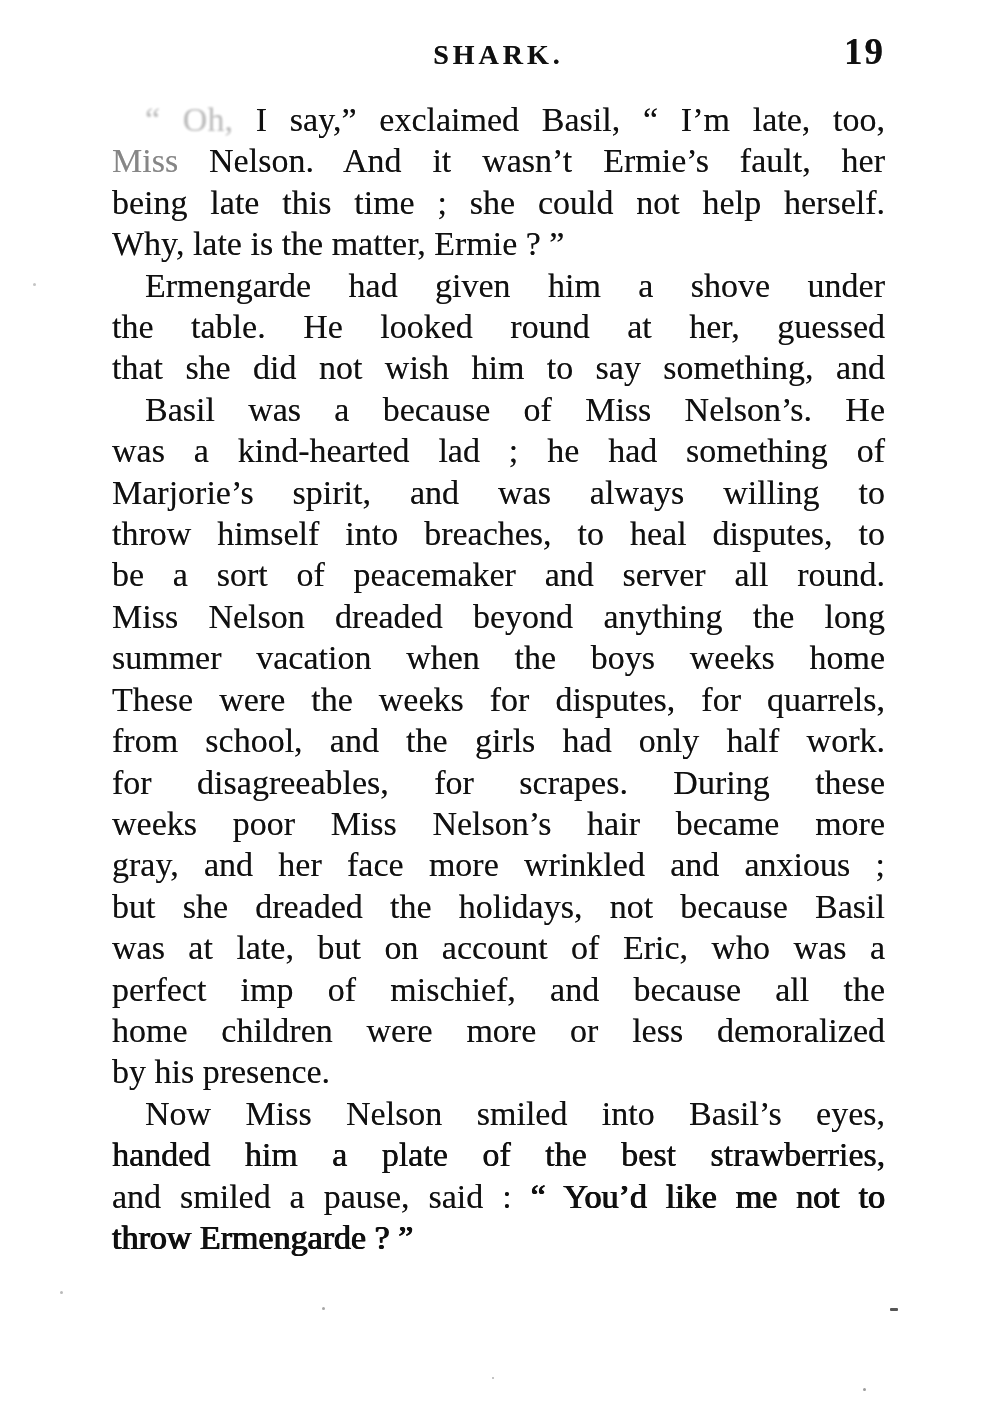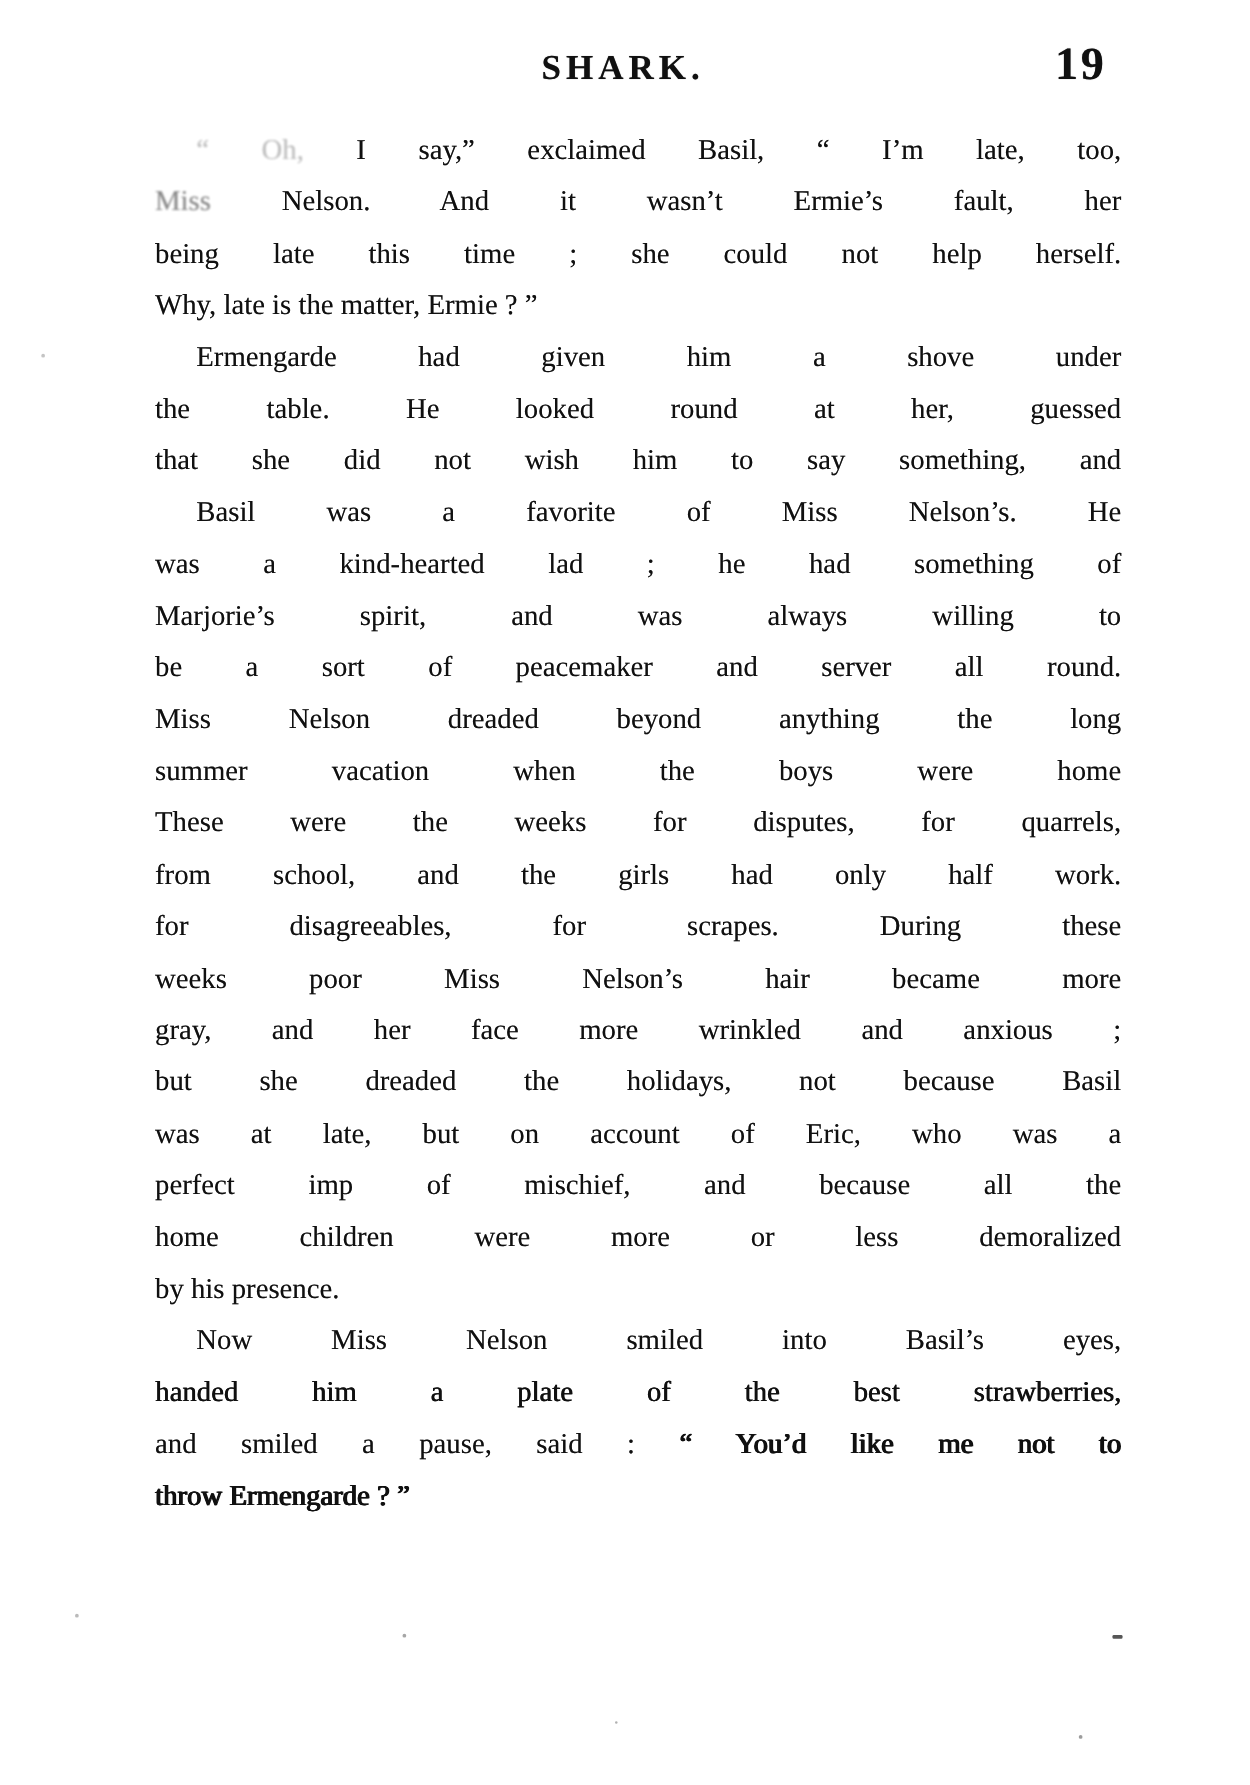--- a/index.html
+++ b/index.html
@@ -31,24 +31,24 @@
   .head-page {
     position: absolute;
     right: 0; top: 0;
     font-size: 37px;
     font-weight: 700;
     letter-spacing: 2px;
     text-shadow: 0 0 0.6px rgba(16,16,16,0.6);
   }
   .text-block {
     position: absolute;
-    left: 124px;
+    left: 112px;
     top: 99px;
     width: 773px;
-    font-size: 23px;
+    font-size: 34px;
     line-height: 41.4px;
     text-shadow: 0 0 0.5px rgba(16,16,16,0.55);
   }
   .para { margin: 0; }
   .line { text-align: justify; text-align-last: justify; }
   .line.pend { text-align-last: left; }
   .line.ind { text-indent: 33px; }
   .faded    { opacity: 0.5;  filter: blur(0.7px); font-family: Liberation Serif, serif; }
   .faded-hv { opacity: 0.28; filter: blur(1px); }
   .heavy    { text-shadow: 0.7px 0 0 currentColor, -0.4px 0 0 currentColor, 0 0 0.5px rgba(16,16,16,0.6); }
@@ -72,26 +72,27 @@
         <div class="line"><span class="faded">Miss </span><span>Nelson.  And it wasn’t Ermie’s fault, her</span></div>
         <div class="line"><span>being late this time ; she could not help herself.</span></div>
         <div class="line pend"><span>Why, late is the matter, Ermie ? ”</span></div>
       </div>
       <div class="para">
         <div class="line ind"><span>Ermengarde had given him a shove under</span></div>
         <div class="line"><span>the table.  He looked round at her, guessed</span></div>
         <div class="line"><span>that she did not wish him to say something, and</span></div>
       </div>
       <div class="para">
-        <div class="line ind"><span>Basil was a favorite of Miss Nelson’s.  He</span></div>
+        <div class="line ind"><span>Basil was a because of Miss Nelson’s.  He</span></div>
         <div class="line"><span>was a kind-hearted lad ; he had something of</span></div>
         <div class="line"><span>Marjorie’s spirit, and was always willing to</span></div>
+        <div class="line"><span>throw himself into breaches, to heal disputes, to</span></div>
         <div class="line"><span>be a sort of peacemaker and server all round.</span></div>
         <div class="line"><span>Miss Nelson dreaded beyond anything the long</span></div>
-        <div class="line"><span>summer vacation when the boys were home</span></div>
+        <div class="line"><span>summer vacation when the boys weeks home</span></div>
         <div class="line"><span>These were the weeks for disputes, for quarrels,</span></div>
         <div class="line"><span>from school, and the girls had only half work.</span></div>
         <div class="line"><span>for disagreeables, for scrapes.  During these</span></div>
         <div class="line"><span>weeks poor Miss Nelson’s hair became more</span></div>
         <div class="line"><span>gray, and her face more wrinkled and anxious ;</span></div>
         <div class="line"><span>but she dreaded the holidays, not because Basil</span></div>
         <div class="line"><span>was at late, but on account of Eric, who was a</span></div>
         <div class="line"><span>perfect imp of mischief, and because all the</span></div>
         <div class="line"><span>home children were more or less demoralized</span></div>
         <div class="line pend"><span>by his presence.</span></div>

